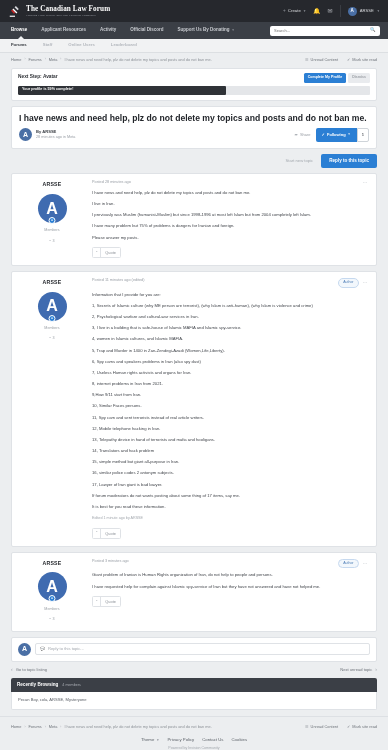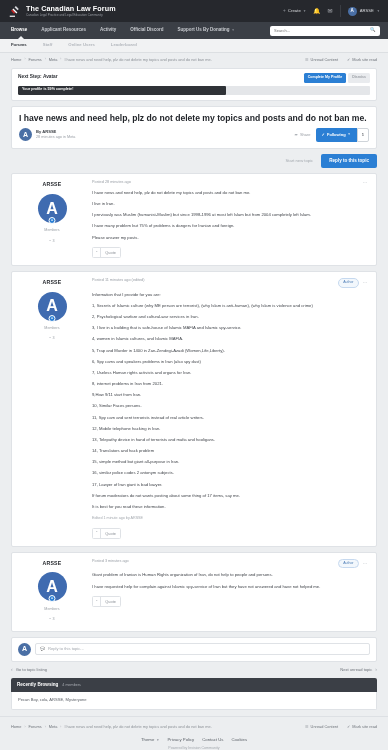--- a/index.html
+++ b/index.html
@@ -12,21 +12,21 @@
     line-height:1.45;
     -webkit-font-smoothing:antialiased;
   }
   .page { width:388px; height:750px; position:relative; overflow:hidden; }
 
   
   .hdr-top {
     background:#26282d; height:22px; display:flex; align-items:center;
     padding:0 8px; position:relative;
   }
-  .brand { display:flex; align-items:center; gap:4px; }
+  .brand { display:flex; align-items:center; gap:4px;font-family:Liberation Serif, serif; }
   .brand-mark {
     width:14px; height:14px; display:flex; align-items:center; justify-content:center;
   }
   .brand-mark svg { display:block; }
   .brand-txt .b1 {
     color:#fff; font-size:7.2px; font-weight:bold; letter-spacing:.1px; line-height:8px;
   }
   .brand-txt .b2 {
     color:#9a9ea5; font-size:2.9px; line-height:4px; letter-spacing:.05px;
   }

